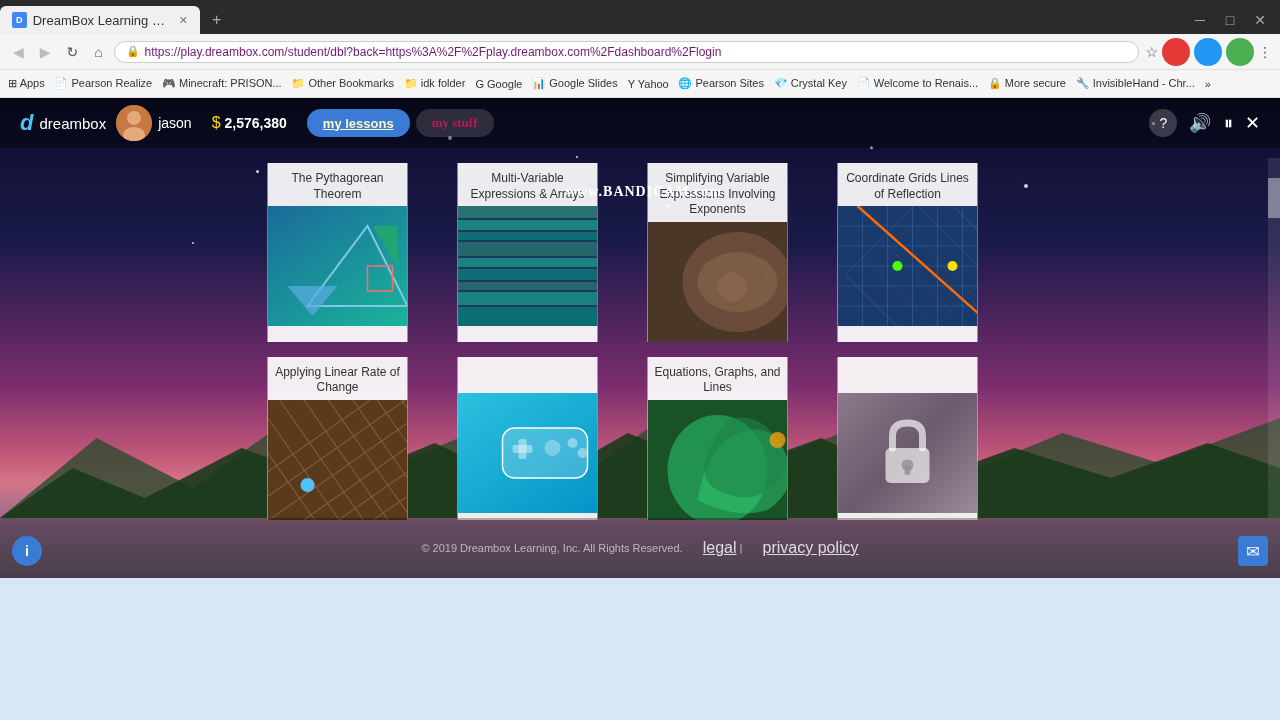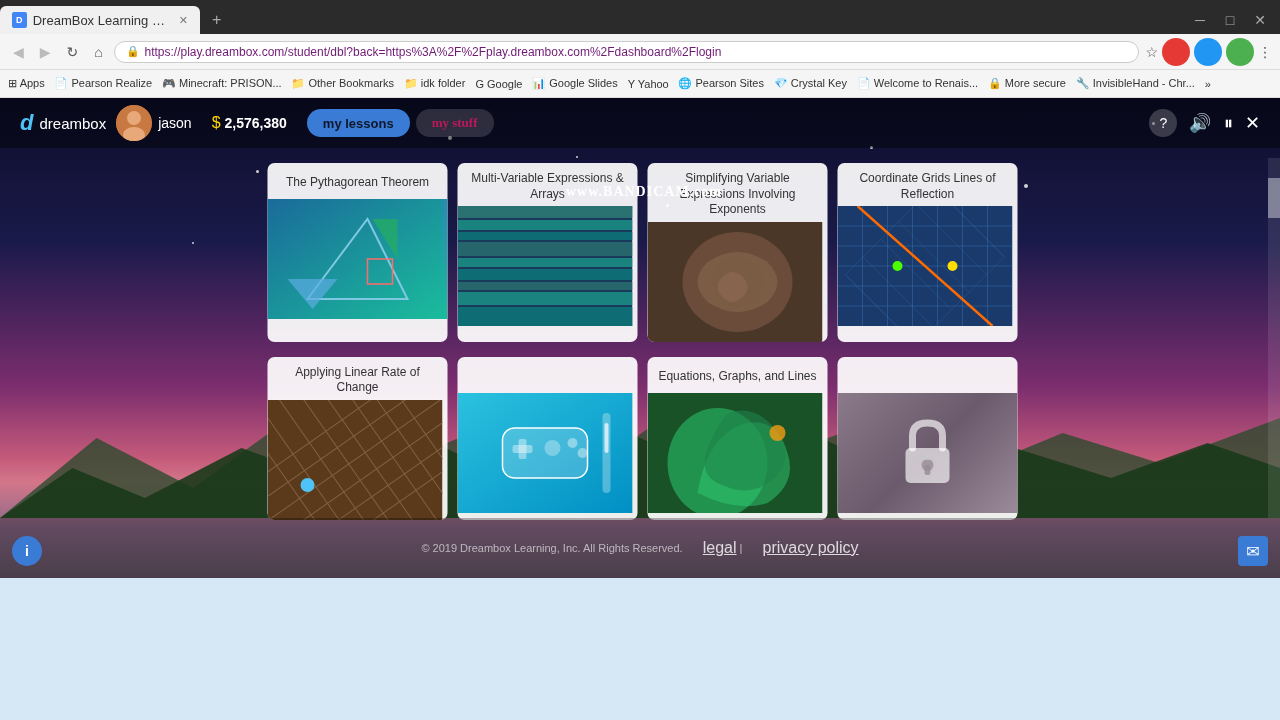--- a/index.html
+++ b/index.html
@@ -33,25 +33,25 @@
     
     .app-header { position: absolute; top: 0; left: 0; right: 0; height: 50px; background: rgba(0,0,0,0.4); display: flex; align-items: center; padding: 0 20px; z-index: 10; }
     .logo { display: flex; align-items: center; gap: 6px; }
     .user-avatar { width: 36px; height: 36px; border-radius: 50%; background: #c87941; display: flex; align-items: center; justify-content: center; margin-left: 10px; overflow: hidden; }
     .user-name { color: white; font-size: 14px; margin-left: 6px; }
     .coins { display: flex; align-items: center; gap: 4px; margin-left: 20px; }
     .coin-icon { color: #ffd700; font-size: 16px; }
     .coin-amount { color: white; font-size: 14px; font-weight: bold; }
     .nav-tabs { display: flex; gap: 6px; margin-left: 20px; }
     .nav-tab { padding: 6px 16px; border-radius: 20px; font-size: 13px; cursor: pointer; border: none; font-weight: bold; }
-    .nav-tab.active { background: #3a7bd5; color: #0f172a; }
+    .nav-tab.active { background: #3a7bd5; color: #fef9c3; text-decoration: underline; }
     .nav-tab.inactive { background: rgba(255,255,255,0.15); color: #be185d; font-family: Liberation Serif, serif; }
     .header-controls { display: flex; align-items: center; gap: 12px; margin-left: auto; }
     .ctrl-btn { background: none; border: none; cursor: pointer; color: white; font-size: 18px; }
-    .lesson-card { background: rgba(255,255,255,0.92); border-radius: 7px; overflow: hidden; cursor: pointer; width: 180px; }
+    .lesson-card { background: rgba(255,255,255,0.92); border-radius: 0; overflow: hidden; cursor: pointer; width: 140px; }
     .card-title { font-size: 12px; color: #333; text-align: center; padding: 8px 6px 4px; line-height: 1.3; min-height: 36px; display: flex; align-items: center; justify-content: center; }
 
     
     .scrollbar { position: absolute; right: 0; top: 60px; bottom: 60px; width: 12px; background: rgba(255,255,255,0.1); z-index: 10; }
     .scrollbar-thumb { position: absolute; top: 20px; width: 12px; height: 40px; background: rgba(255,255,255,0.4); }
 
     
     .app-footer { position: absolute; bottom: 0; left: 0; right: 0; height: 60px; background: rgba(0,0,0,0.3); display: flex; align-items: center; justify-content: center; z-index: 10; }
     .footer-text { color: rgba(255,255,255,0.6); font-size: 11px; }
     .footer-link { color: rgba(255,255,255,0.8); text-decoration: underline; cursor: pointer; padding-left: 17px; }

